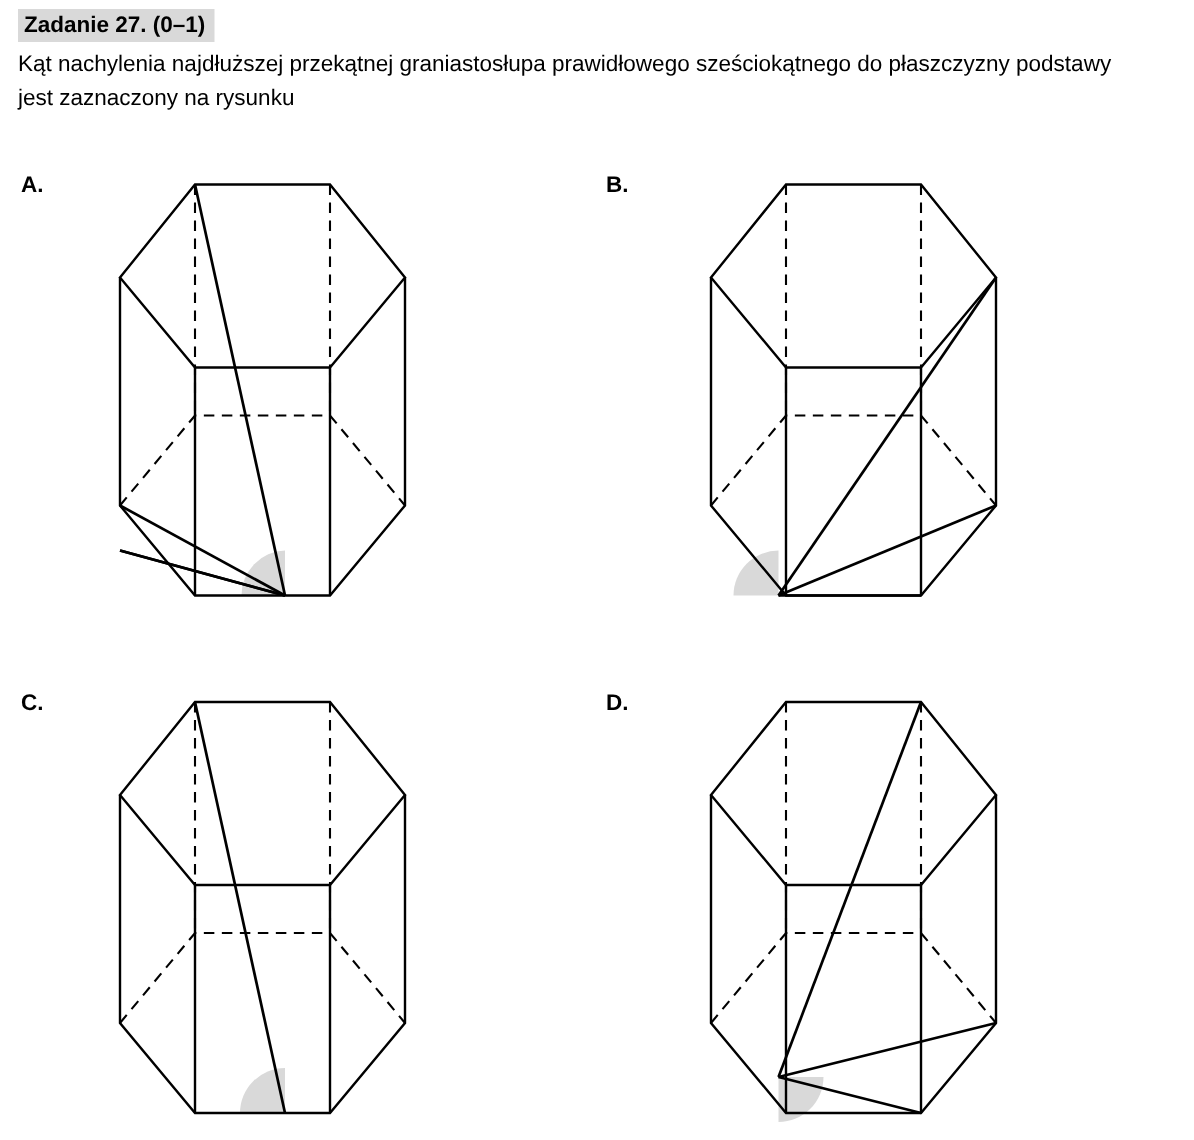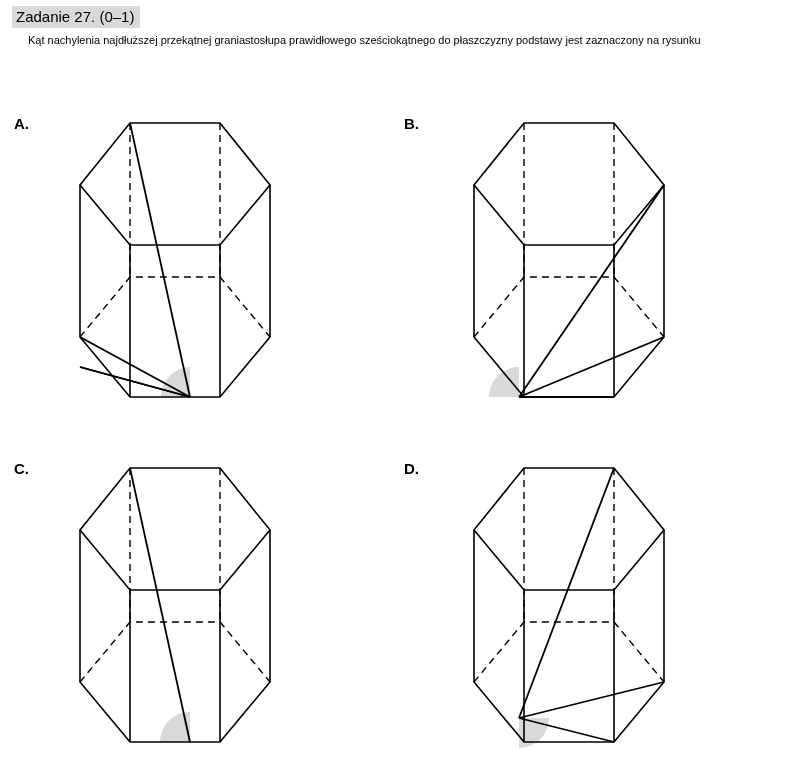--- a/index.html
+++ b/index.html
@@ -18,32 +18,32 @@
   .page {
     position: relative;
     width: 796px;
     height: 760px;
   }
   .task-header {
     position: absolute;
     left: 12px;
     top: 6px;
     font-size: 15px;
-    font-weight: normal;
+    font-weight: bold;
     background: #d9d9d9;
     padding: 2px 6px 3px 4px;
     line-height: 1.15;
     white-space: nowrap;
   }
   .task-body {
     position: absolute;
-    left: 28px;
+    left: 12px;
     top: 32px;
     width: 740px;
-    font-size: 11px;
+    font-size: 15px;
     line-height: 1.5;
   }
   .option {
     position: absolute;
   }
   .option-label {
     position: absolute;
     font-size: 15px;
     font-weight: bold;
   }

